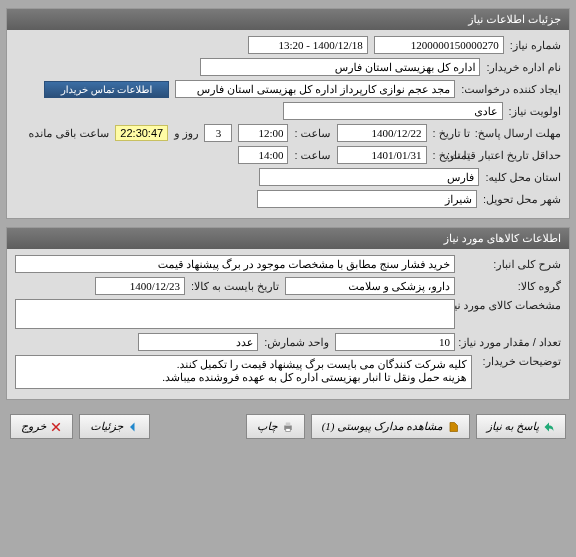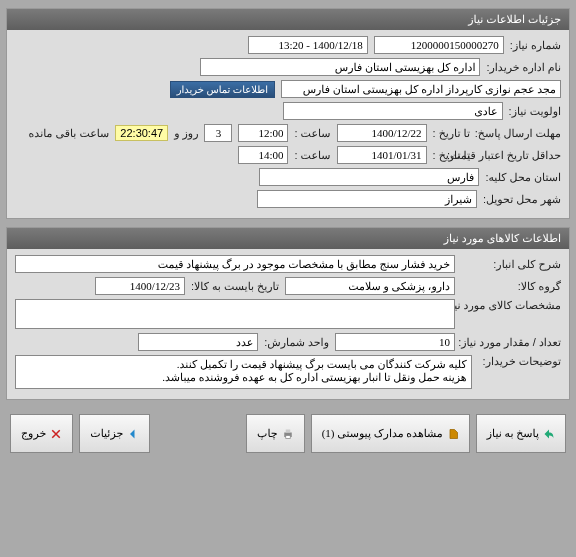--- a/index.html
+++ b/index.html
@@ -43,21 +43,21 @@
   padding: 2px 4px;
   height: 18px;
   font-size: 11px;
   font-family: Tahoma;
 }
 .field-wide { flex: 1; min-width: 0; }
 .btn-blue {
   background: linear-gradient(#3b6ea5, #2a4f7a);
   color: #fff;
   border: 1px solid #2a4f7a;
-  padding: 2px 6px;
+  padding: 2px 16px;
   font-size: 10px;
   font-family: Tahoma;
   cursor: pointer;
   white-space: nowrap;
 }
 .highlight {
   background: #fffca6;
   border: 1px solid #c8c060;
   padding: 1px 4px;
   font-size: 11px;
@@ -74,27 +74,28 @@
 }
 .footer {
   display: flex;
   gap: 6px;
   padding: 6px 10px;
   justify-content: flex-start;
 }
 .btn {
   background: linear-gradient(#f8f8f8,#ddd);
   border: 1px solid #888;
-  padding: 12px 10px;
+  padding: 5px 10px;
   font-size: 11px;
   font-family: Tahoma;
   cursor: pointer;
   display: flex;
   align-items: center;
   gap: 4px;
+  font-style: italic;
 }
 .icon { width: 12px; height: 12px; display: inline-block; }
 .spacer { flex: 1; }
 </style>
 </head>
 <body>
 
 <div class="panel">
   <div class="panel-header">جزئیات اطلاعات نیاز</div>
   <div class="panel-body">
@@ -104,20 +105,21 @@
       <input class="field" style="width: 130px;" value="1200000150000270">
       <input class="field" style="width: 120px;" value="1400/12/18 - 13:20">
     </div>
 
     <div class="row">
       <span class="label">نام اداره خریدار:</span>
       <input class="field field-wide" style="max-width: 280px;" value="اداره کل بهزیستی استان فارس">
     </div>
 
     <div class="row">
+      <span class="label">ایجاد کننده درخواست:</span>
       <input class="field field-wide" style="max-width: 280px;" value="مجد عجم نوازی کارپرداز اداره کل بهزیستی استان فارس">
       <button class="btn-blue">اطلاعات تماس خریدار</button>
     </div>
 
     <div class="row">
       <span class="label">اولویت نیاز:</span>
       <input class="field" style="width: 220px;" value="عادی">
     </div>
 
     <div class="row">

